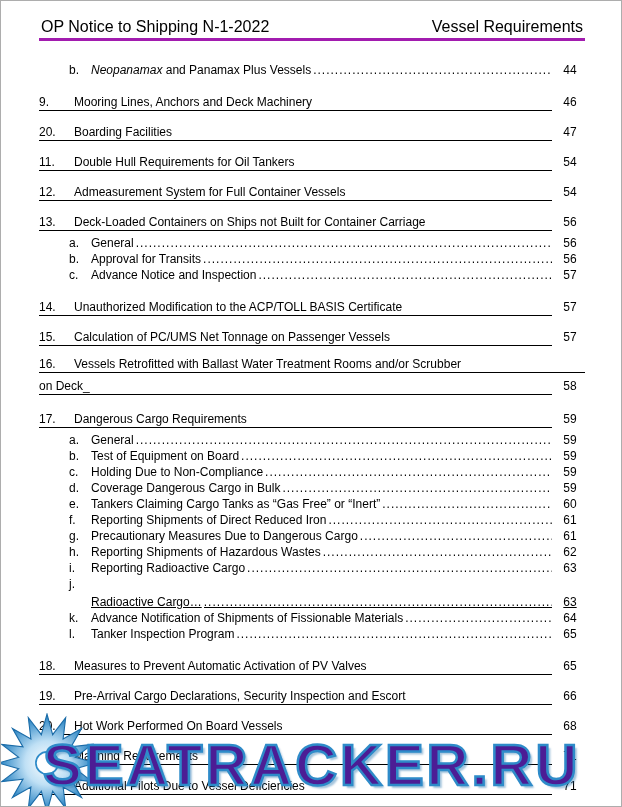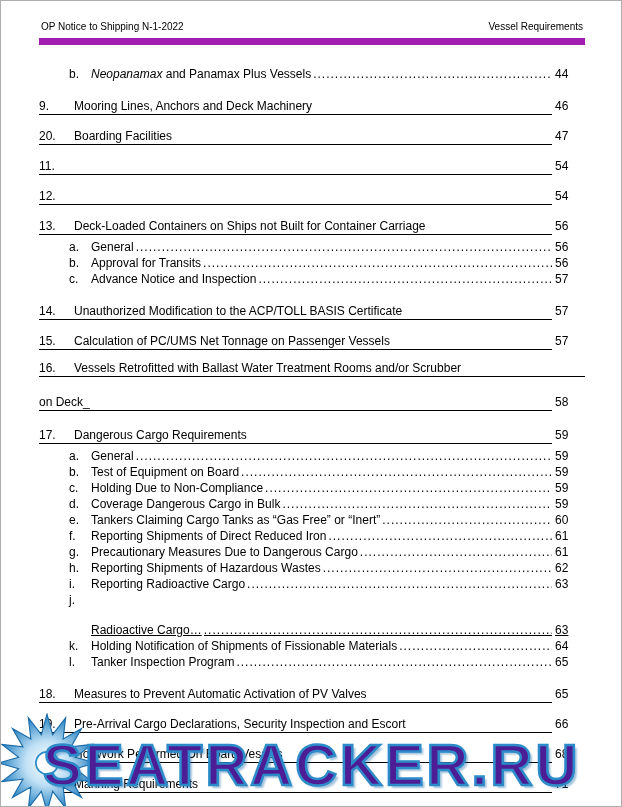--- a/index.html
+++ b/index.html
@@ -9,46 +9,46 @@
     font-family:"Liberation Sans",sans-serif;
     color:#000;
     position:relative;
     overflow:hidden;
     border:1px solid #adadad;
     box-sizing:border-box;
   }
   .page{padding:20px 36px 0 38px;}
   .header{
     display:flex;justify-content:space-between;align-items:flex-end;
-    font-size:10px;line-height:12px;
+    font-size:16px;line-height:12px;
     padding:0 2px 5px 2px;
-    border-bottom:7px solid #a21caf;
+    border-bottom:3px solid #a21caf;
     margin-bottom:22px;
   }
   .toc{font-size:12px;}
   .trow{display:flex;align-items:baseline;line-height:15px;}
   .trow.main{margin-top:11px;}
   .trow.sub{margin-top:1px;margin-left:30px;}
-  .trow.cont{margin-top:15px;}
+  .trow.cont{margin-top:3px;}
   .trow.cont.ind-sub{margin-left:52px;text-decoration:underline;}
   .trow.sub + .trow.main, .trow.cont + .trow.main{margin-top:14px;}
   .trow.main + .trow.sub{margin-top:5px;}
   .uw{display:flex;flex:1;align-items:baseline;min-width:0;}
   .uw.ul{border-bottom:1px solid #000;}
   .num{flex:none;}
   .trow.main .num{width:35px;}
   .trow.sub .num{width:22px;}
   .title{flex:none;}
   .it{font-style:italic;text-align:right;}
   .lead{flex:1;min-width:8px;overflow:hidden;white-space:nowrap;margin-left:2px;height:14px;}
   .lead.dots::after{
     content:"................................................................................................................................................................";
     letter-spacing:1px;
   }
-  .pagecol{flex:none;width:30px;text-align:left;padding-left:3px;}
+  .pagecol{flex:none;width:30px;text-align:center;padding-left:3px;}
   .watermark{
     position:absolute;left:0;top:712px;width:622px;height:95px;
     pointer-events:none;z-index:5;
   }
   .wm-text{
     position:absolute;left:42px;top:18px;
     font-size:58px;font-weight:bold;letter-spacing:3px;
     white-space:nowrap;
     color:#4c1d95;
     -webkit-text-stroke:2.5px #2e8bc9;
@@ -85,27 +85,29 @@
         <span class="uw ul">
           <span class="num">20.</span>
           <span class="title"><span>Boarding Facilities</span></span>
           <span class="lead"></span>
         </span>
         <span class="pagecol">47</span>
       </div>
       <div class="trow main">
         <span class="uw ul">
           <span class="num">11.</span>
+          <span class="title"><span>Double Hull Requirements for Oil Tankers</span></span>
           <span class="lead"></span>
         </span>
         <span class="pagecol">54</span>
       </div>
       <div class="trow main">
         <span class="uw ul">
           <span class="num">12.</span>
+          <span class="title"><span>Admeasurement System for Full Container Vessels</span></span>
           <span class="lead"></span>
         </span>
         <span class="pagecol">54</span>
       </div>
       <div class="trow main">
         <span class="uw ul">
           <span class="num">13.</span>
           <span class="title"><span>Deck-Loaded Containers on Ships not Built for Container Carriage</span></span>
           <span class="lead"></span>
         </span>
@@ -252,21 +254,21 @@
       <div class="trow cont ind-sub">
         <span class="uw">
           <span class="title">Radioactive Cargo…</span>
           <span class="lead dots"></span>
         </span>
         <span class="pagecol">63</span>
       </div>
       <div class="trow sub">
         <span class="uw">
           <span class="num">k.</span>
-          <span class="title"><span>Holding Notification of Shipments of Fissionable Materials</span></span>
+          <span class="title"><span>Advance Notification of Shipments of Fissionable Materials</span></span>
           <span class="lead dots"></span>
         </span>
         <span class="pagecol">64</span>
       </div>
       <div class="trow sub">
         <span class="uw">
           <span class="num">l.</span>
           <span class="title"><span>Tanker Inspection Program</span></span>
           <span class="lead dots"></span>
         </span>

